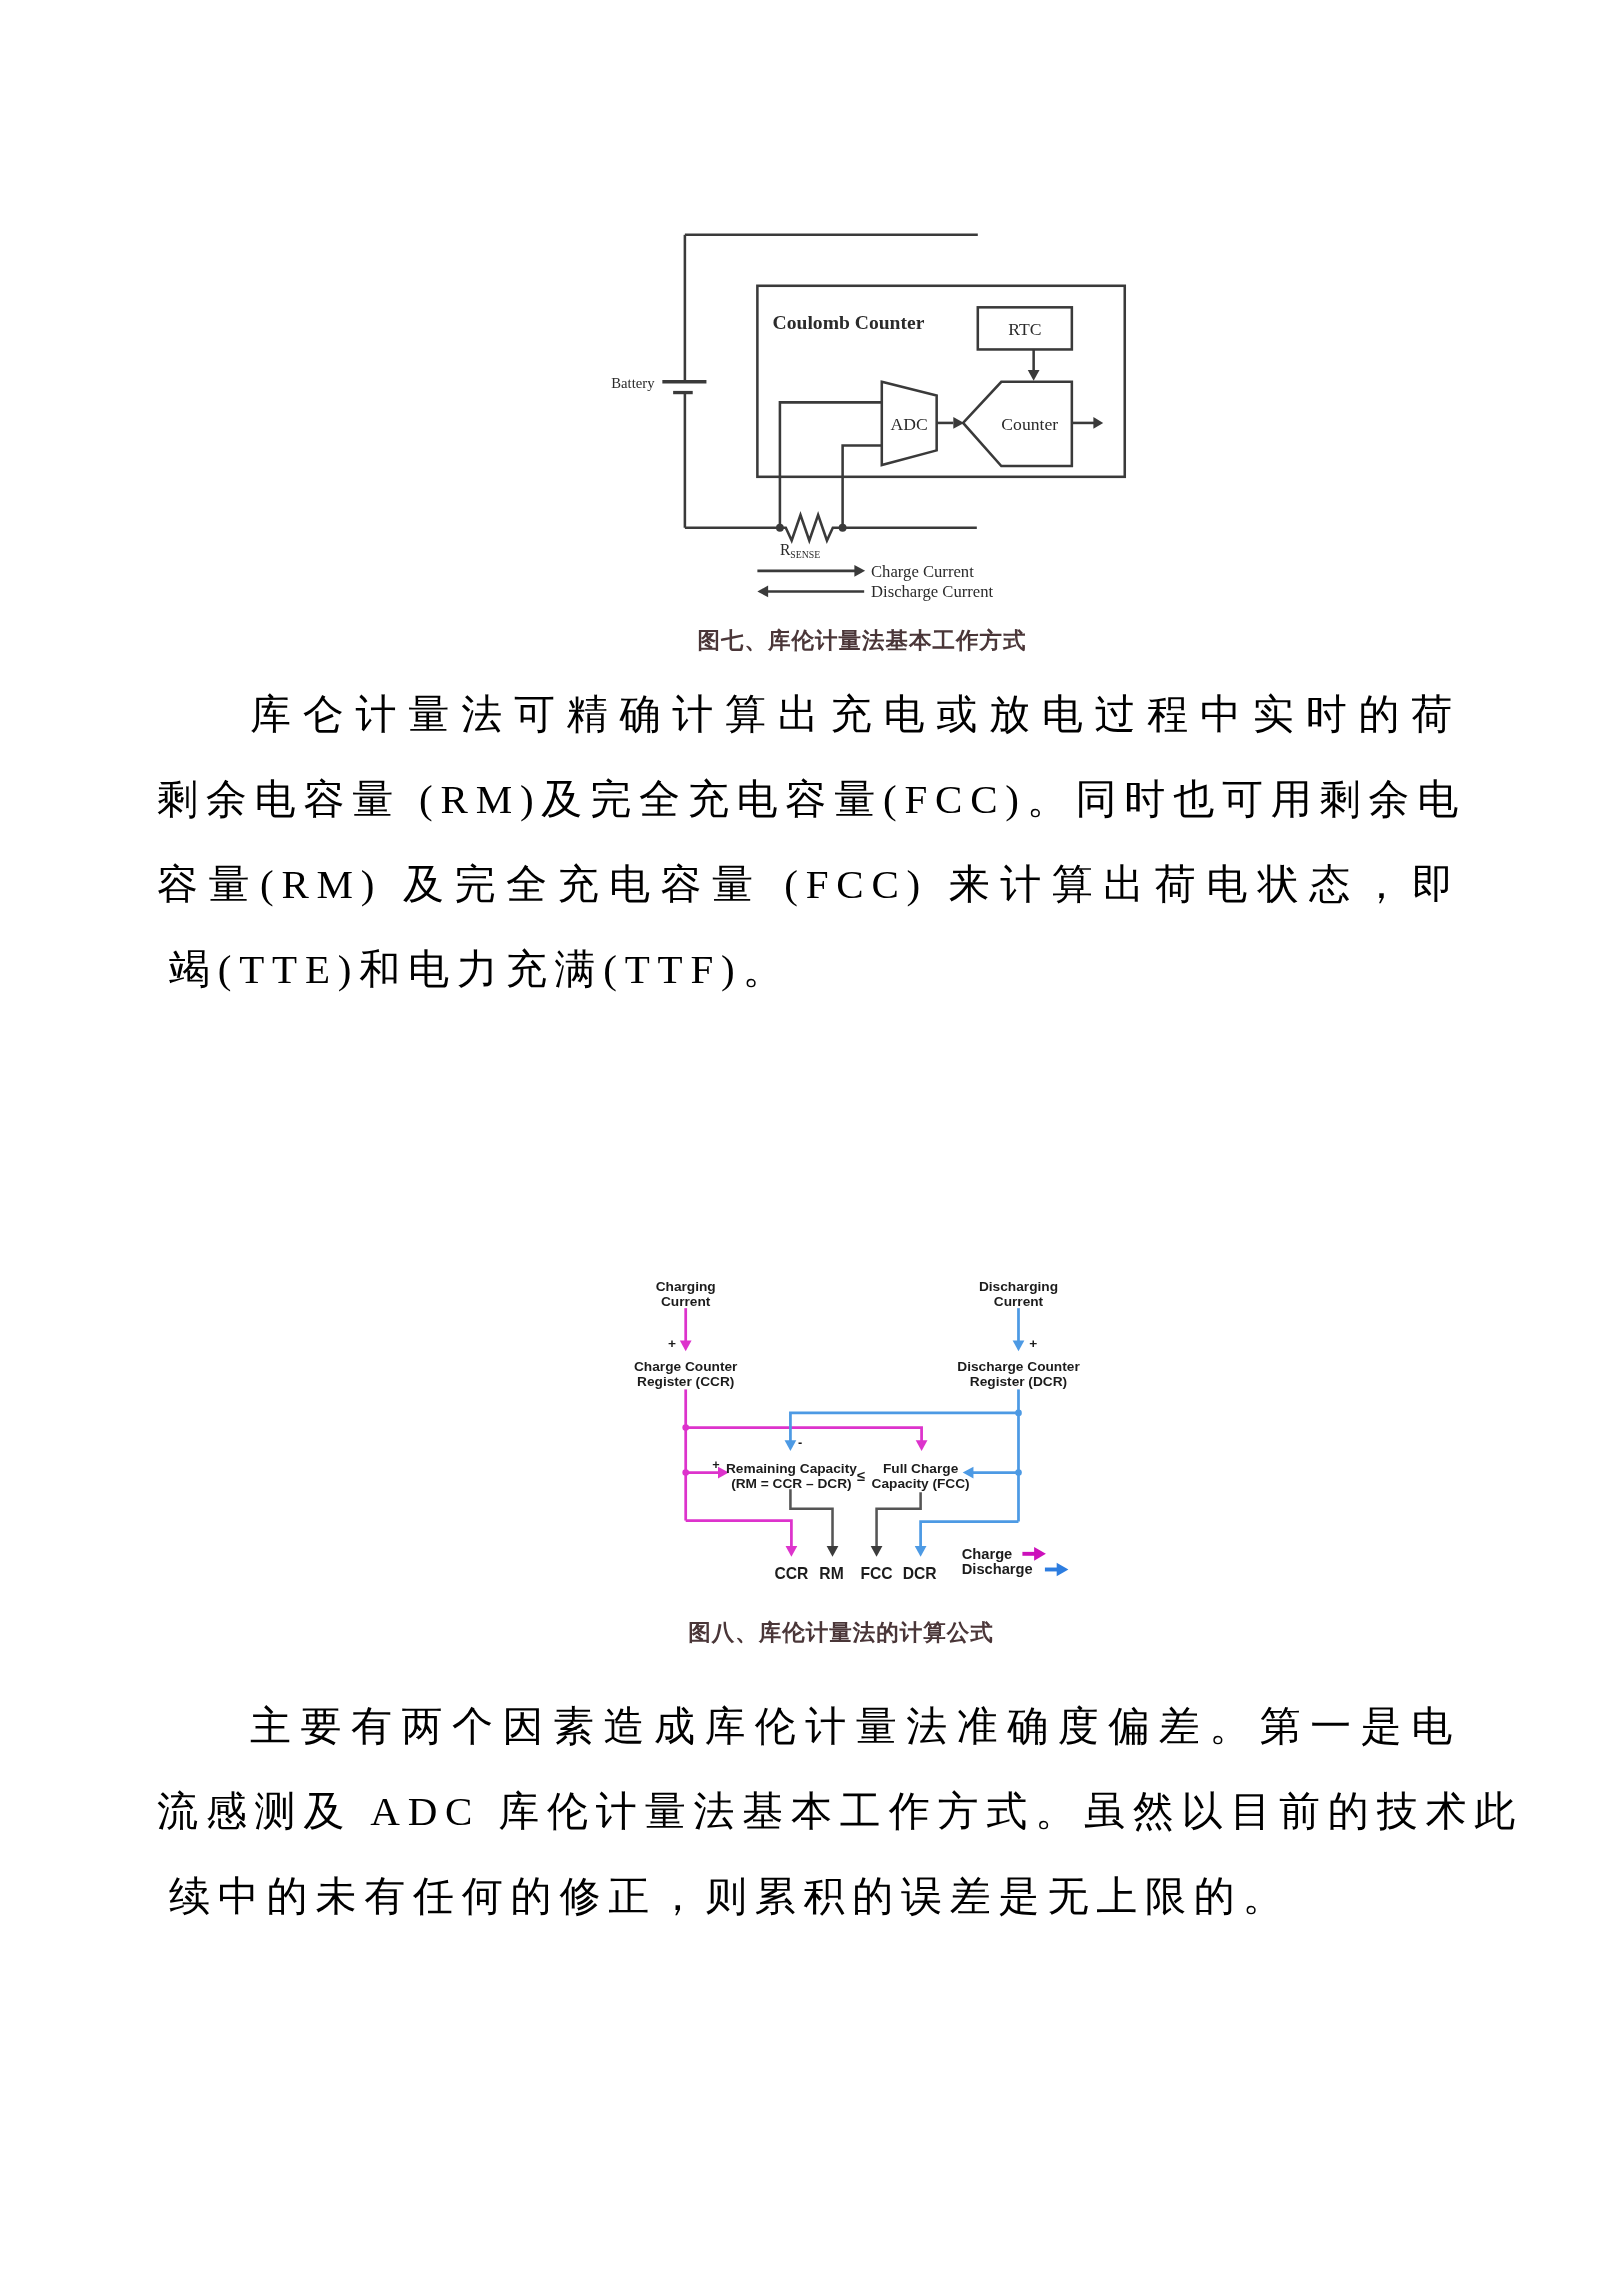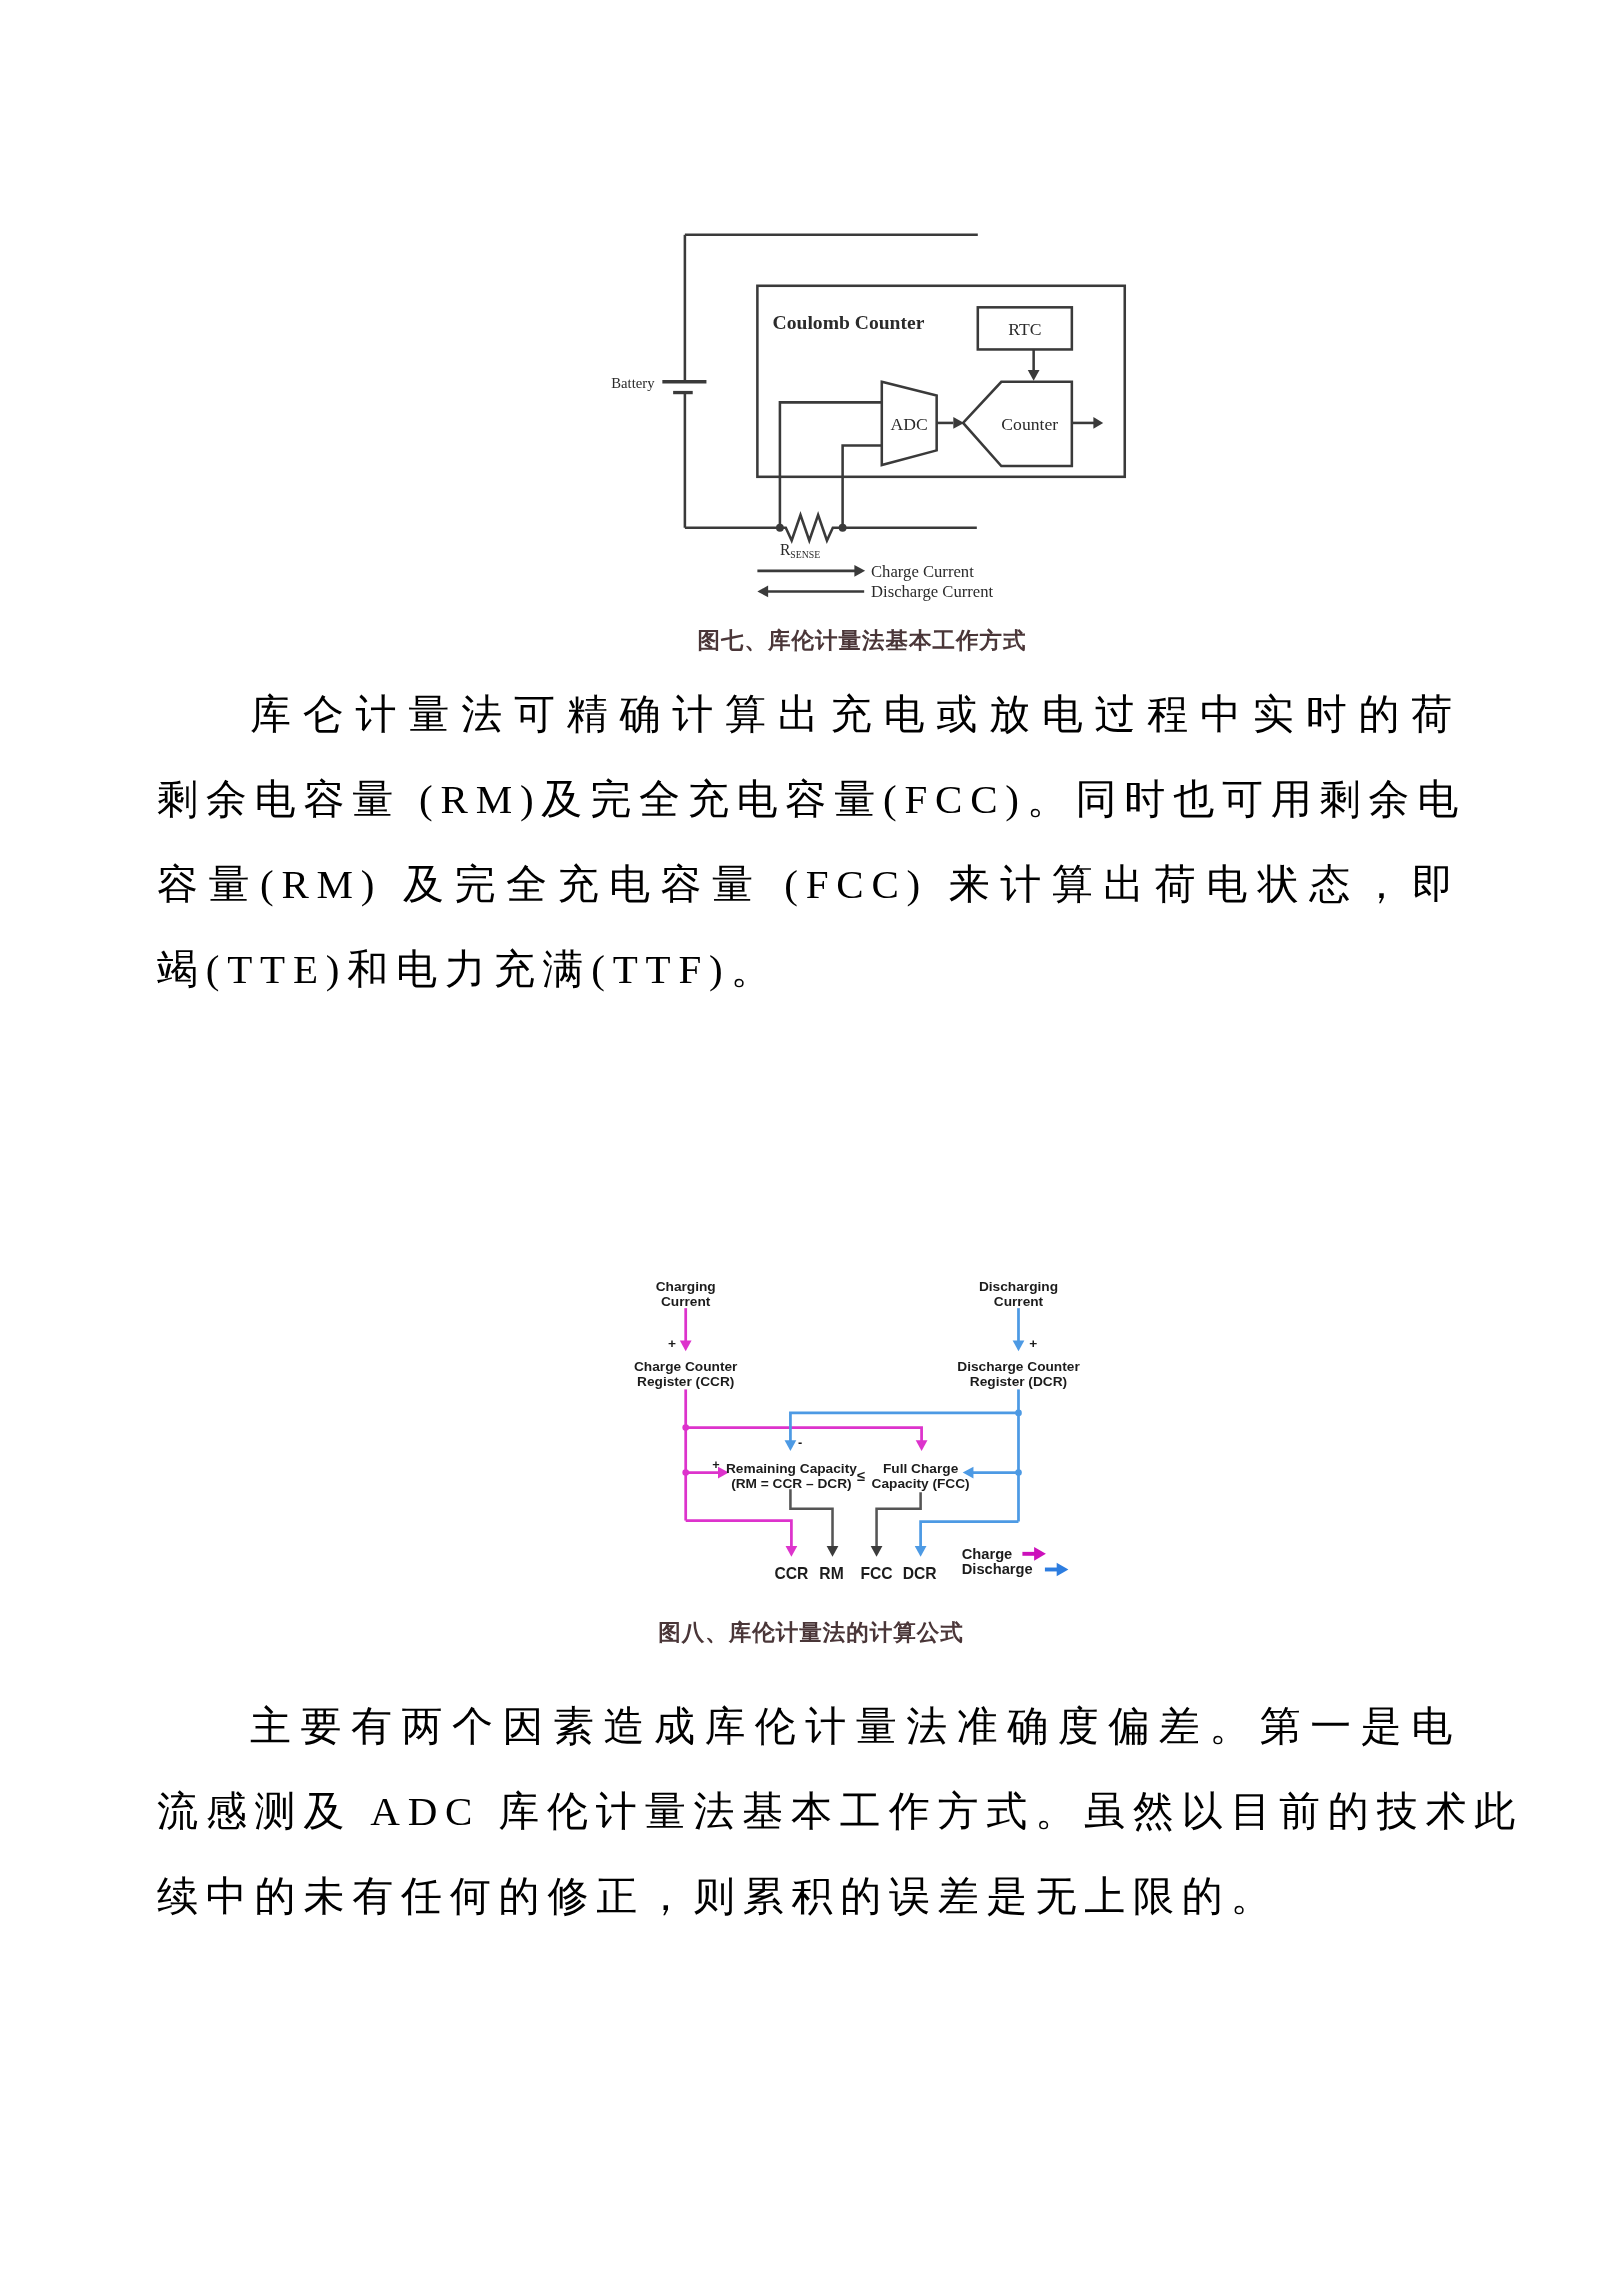--- a/index.html
+++ b/index.html
@@ -6,21 +6,21 @@
   .page{position:relative;width:1620px;height:2292px;background:#ffffff;overflow:hidden;
         font-family:"Liberation Serif","DejaVu Serif",serif;}
   svg{position:absolute;overflow:visible;}
   svg text{font-family:"Liberation Serif","DejaVu Serif",serif;fill:#2b2b2b;}
   .f2 text{font-family:"Liberation Sans","DejaVu Sans",sans-serif;font-weight:bold;fill:#1c1c1c;}
   .caption{position:absolute;text-align:center;font-family:"Liberation Sans","DejaVu Sans",sans-serif;
            font-weight:bold;font-size:22.5px;color:#4a3638;letter-spacing:1px;}
   .para{position:absolute;width:1304px;color:#000;font-size:41px;}
   .para .line{width:1304px;height:85px;line-height:85px;letter-spacing:7.8px;
               text-align:justify;text-align-last:justify;white-space:nowrap;}
-  .para .line.end{text-align-last:left;}
+  .para .line.end{text-align-last:left;margin-left:12px;}
   .para .line.indent{width:1210px;padding-left:93px;}
 </style>
 </head>
 <body>
 
 <div class="page">
 
   <svg class="f1" style="left:583px;top:221px;" width="578" height="397" viewBox="0 0 590 405">
     <g stroke="#3a3a3a" stroke-width="2.6" fill="none">
       <path d="M104,14 H403"></path>
@@ -139,21 +139,21 @@
     <text x="510" y="208" font-size="14" text-anchor="middle">Full Charge</text>
     <text x="510" y="224" font-size="14" text-anchor="middle">Capacity (FCC)</text>
     <text x="378" y="317" font-size="16" text-anchor="middle">CCR</text>
     <text x="419" y="317" font-size="16" text-anchor="middle">RM</text>
     <text x="465" y="317" font-size="16" text-anchor="middle">FCC</text>
     <text x="509" y="317" font-size="16" text-anchor="middle">DCR</text>
     <text x="552" y="296" font-size="15" fill="#cc11bb">Charge</text>
     <text x="552" y="312" font-size="15" fill="#2d7de0">Discharge</text>
   </svg>
 
-  <div class="caption" style="left:468px;top:1617px;width:686px;text-align:center;">图八、库伦计量法的计算公式</div>
+  <div class="caption" style="left:498px;top:1617px;width:686px;text-align:center;">图八、库伦计量法的计算公式</div>
 
   <div class="para" style="left:157px;top:1684px;">
     <div class="line indent">主要有两个因素造成库伦计量法准确度偏差。第一是电</div>
     <div class="line">流感测及 ADC 库伦计量法基本工作方式。虽然以目前的技术此</div>
     <div class="line end">续中的未有任何的修正，则累积的误差是无上限的。</div>
   </div>
 
 </div>
 
 

